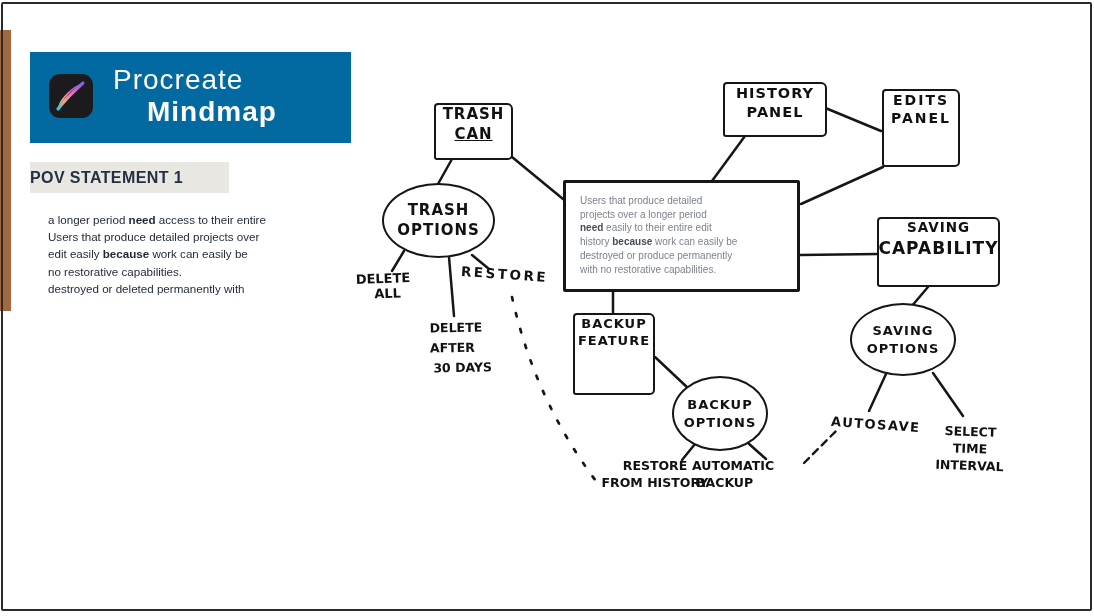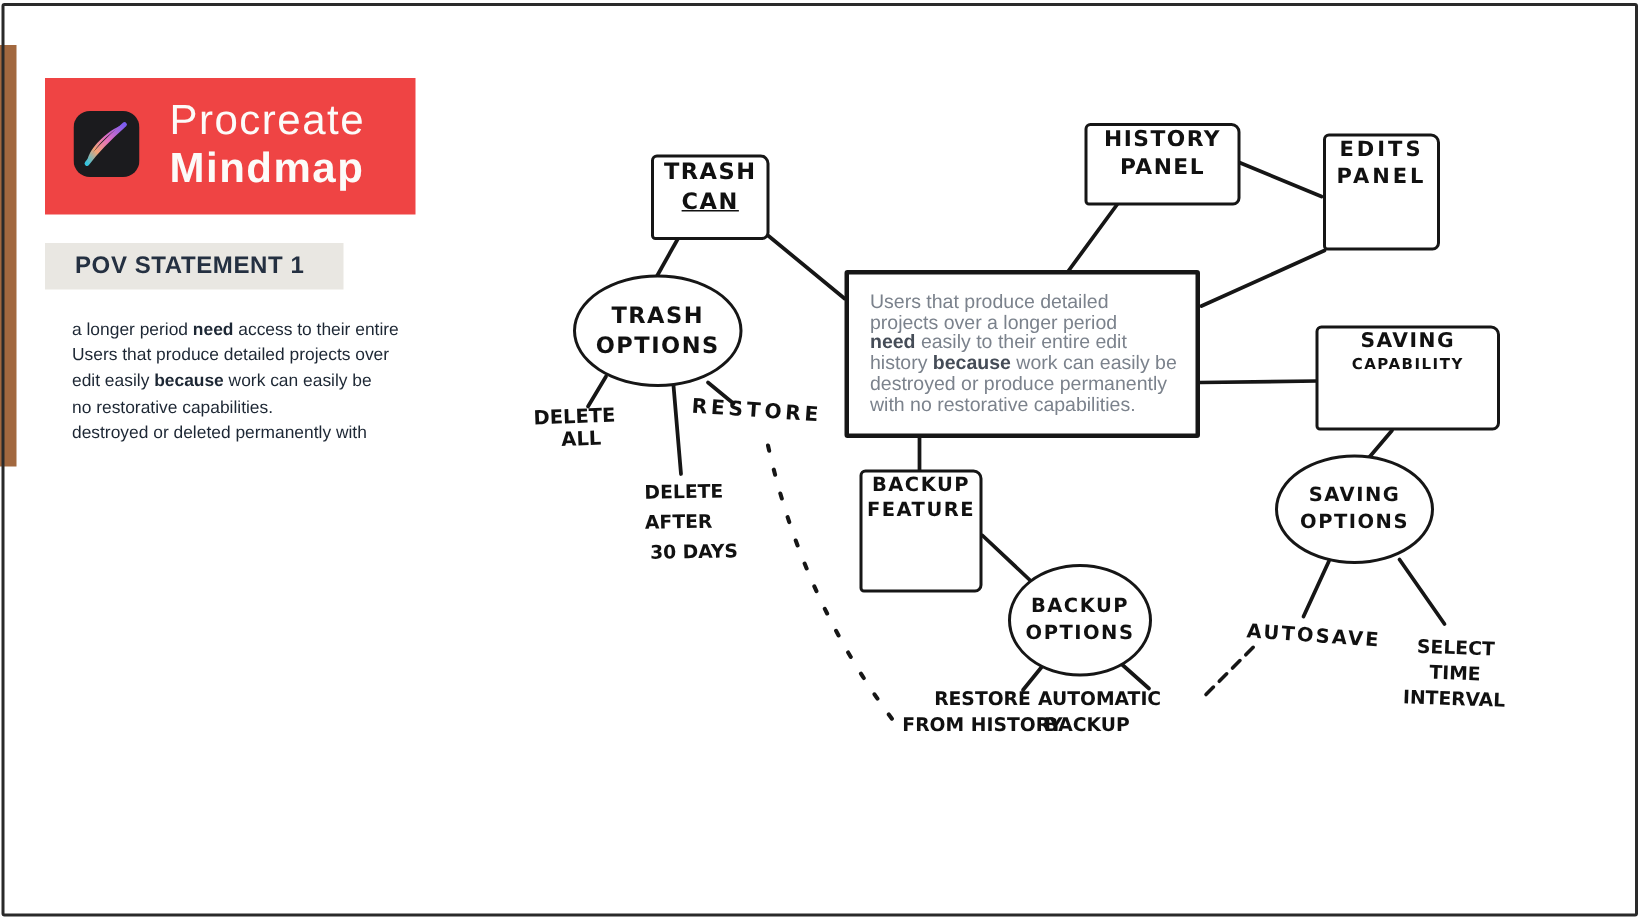--- a/index.html
+++ b/index.html
@@ -4,45 +4,45 @@
 <style>
   * { margin:0; padding:0; box-sizing:border-box; }
   html,body { width:1094px; height:616px; background:#ffffff; font-family:"Liberation Sans", sans-serif; }
   .canvas { position:relative; width:1094px; height:616px; background:#ffffff; overflow:hidden; }
 
   .frame { position:absolute; left:1px; top:2px; right:2px; bottom:5px;
            border:2.5px solid #2a2a2a; border-radius:2px; pointer-events:none; }
 
   .accent-bar { position:absolute; left:0; top:30px; width:11px; height:281px; background:#a2683f; }
 
-  .header-band { position:absolute; left:30px; top:52px; width:247px; height:91px; background:#ef4444; }
+  .header-band { position:absolute; left:30px; top:52px; width:321px; height:91px; background:#0369a1; }
   .app-icon { position:absolute; left:19px; top:22px; width:44px; height:44px; }
   .titles { position:absolute; left:83px; top:12px; color:#fcfbf9; }
   .title-line1 { font-size:28px; font-weight:300; letter-spacing:1px; line-height:32px; }
-  .title-line2 { font-size:28px; font-weight:700; letter-spacing:1px; line-height:32px; }
+  .title-line2 { font-size:28px; font-weight:700; letter-spacing:1px; line-height:32px;margin-left:34px; }
 
   .pov-badge { position:absolute; left:30px; top:162px; width:199px; height:31px; background:#e9e7e2;
-               color:#243041; font-size:16px; font-weight:700; letter-spacing:.4px; line-height:31px; padding-left:20px; }
+               color:#243041; font-size:16px; font-weight:700; letter-spacing:.4px; line-height:31px; }
 
   .pov-paragraph { position:absolute; left:48px; top:211px; width:272px; color:#1d2734;
                    font-size:11.6px; line-height:17.2px; font-weight:500; }
   .pov-paragraph .line { white-space:nowrap; }
   .pov-paragraph b { font-weight:800; }
 
   .edges { position:absolute; left:0; top:0; width:1094px; height:616px; }
 
   .mm-box { position:absolute; background:#fff; border:2.6px solid #161616;
             border-radius:4px 6px 5px 3px;
             display:flex; flex-direction:column; align-items:center; text-align:center; }
   .mm-ellipse { position:absolute; background:#fff; border:2.6px solid #161616; border-radius:50%;
             display:flex; flex-direction:column; align-items:center; justify-content:center; text-align:center; }
   .hand { font-family:"DejaVu Sans", sans-serif; font-weight:700; color:#111; letter-spacing:1px; line-height:1.32; }
 
   .statement { border-width:3px; border-radius:2px; align-items:flex-start; text-align:left; padding:11px 14px; }
-  .statement .line { white-space:nowrap; font-size:13px; line-height:13.7px; color:#7b828c; font-weight:500; }
+  .statement .line { white-space:nowrap; font-size:10px; line-height:13.7px; color:#7b828c; font-weight:500; }
   .statement b { color:#454c57; font-weight:700; }
 
   .mm-label { position:absolute; font-family:"DejaVu Sans", sans-serif; font-weight:700; color:#111; }
   .mm-label div { white-space:nowrap; }
 </style>
 </head>
 <body>
 
 <div class="canvas">
 
@@ -120,21 +120,21 @@
     <div class="line"><span>Users that produce detailed</span></div>
     <div class="line"><span>projects over a longer period</span></div>
     <div class="line"><b>need</b><span> easily to their entire edit</span></div>
     <div class="line"><span>history </span><b>because</b><span> work can easily be</span></div>
     <div class="line"><span>destroyed or produce permanently</span></div>
     <div class="line"><span>with no restorative capabilities.</span></div>
   </div>
 
   <div class="mm-box" style="left:877px; top:217px; width:123px; height:70px;">
     <div class="hand" style="font-size:13.5px;">SAVING</div>
-    <div class="hand" style="font-size:10px;">CAPABILITY</div>
+    <div class="hand" style="font-size:17px;">CAPABILITY</div>
   </div>
 
   <div class="mm-box" style="left:573px; top:313px; width:82px; height:82px;">
     <div class="hand" style="font-size:13px;">BACKUP</div>
     <div class="hand" style="font-size:13px;">FEATURE</div>
   </div>
 
   <div class="mm-ellipse" style="left:382px; top:183px; width:113px; height:75px;">
     <div class="hand" style="font-size:15px;">TRASH</div>
     <div class="hand" style="font-size:15px;">OPTIONS</div>

